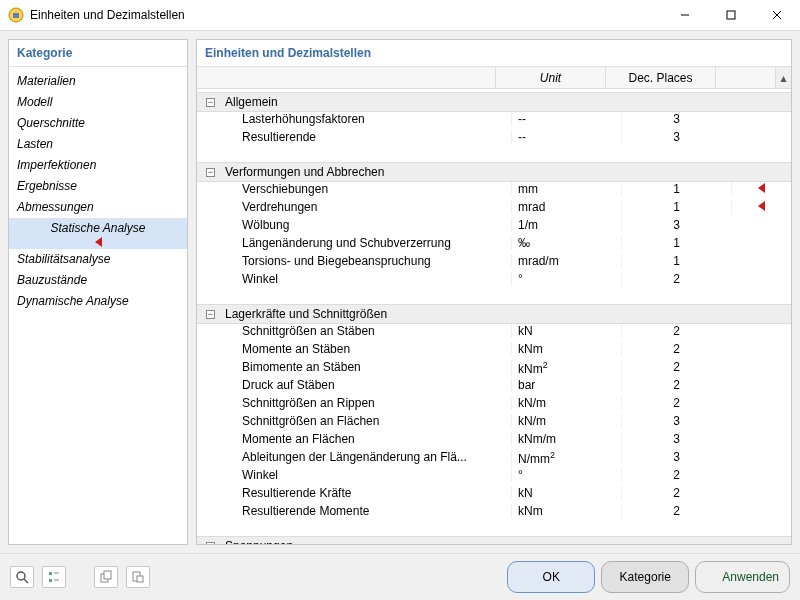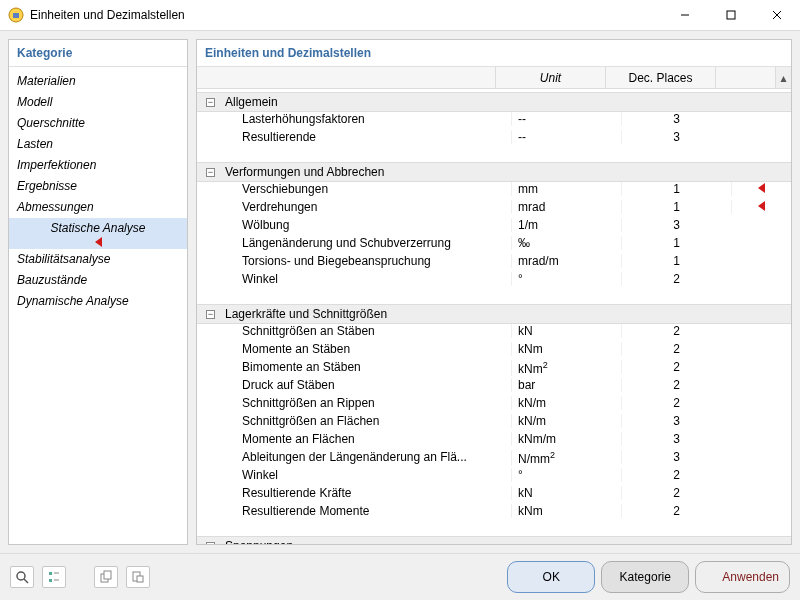--- a/index.html
+++ b/index.html
@@ -39,21 +39,21 @@
   .data-row .c-dec  { width:110px; border-left:1px solid #f0f0f0; text-align:center;}
   .data-row .c-flag { width:60px;  border-left:1px solid #f0f0f0; text-align:center;}
   .spacer-row { height:14px; }
 
   .footer { position:absolute; left:0; right:0; bottom:0; height:46px; background:#f0f0f0; display:flex; align-items:center; padding:0 10px; gap:6px; }
   .footer-left { display:flex; gap:8px; }
   .ico-btn { width:24px; height:22px; border:1px solid #c7c7c7; background:#fff; border-radius:2px; display:flex; align-items:center; justify-content:center; font-size:12px; color:#555;}
   .footer .spacer { flex:1; }
   .btn { height:32px; min-width:88px; border:1px solid #adadad; background:#e1e1e1; border-radius:10px; padding:0 10px; font-size:12px; }
   .btn.primary { background:#e1e9f5; border-color:#6b95c9; }
-  .btn.disabled { color:#7f1d1d; background:#efefef;padding-left:26px; }
+  .btn.disabled { color:#14532d; background:#efefef;padding-left:26px; }
   sup { font-size:9px; }
 </style>
 </head>
 <body>
 
 <div class="titlebar">
   <span class="icon">
     <svg width="16" height="16" viewBox="0 0 16 16">
       <circle cx="8" cy="8" r="7" fill="#ffd24d" stroke="#b8860b"></circle>
       <rect x="5" y="6" width="6" height="5" fill="#5a7fc1"></rect>

